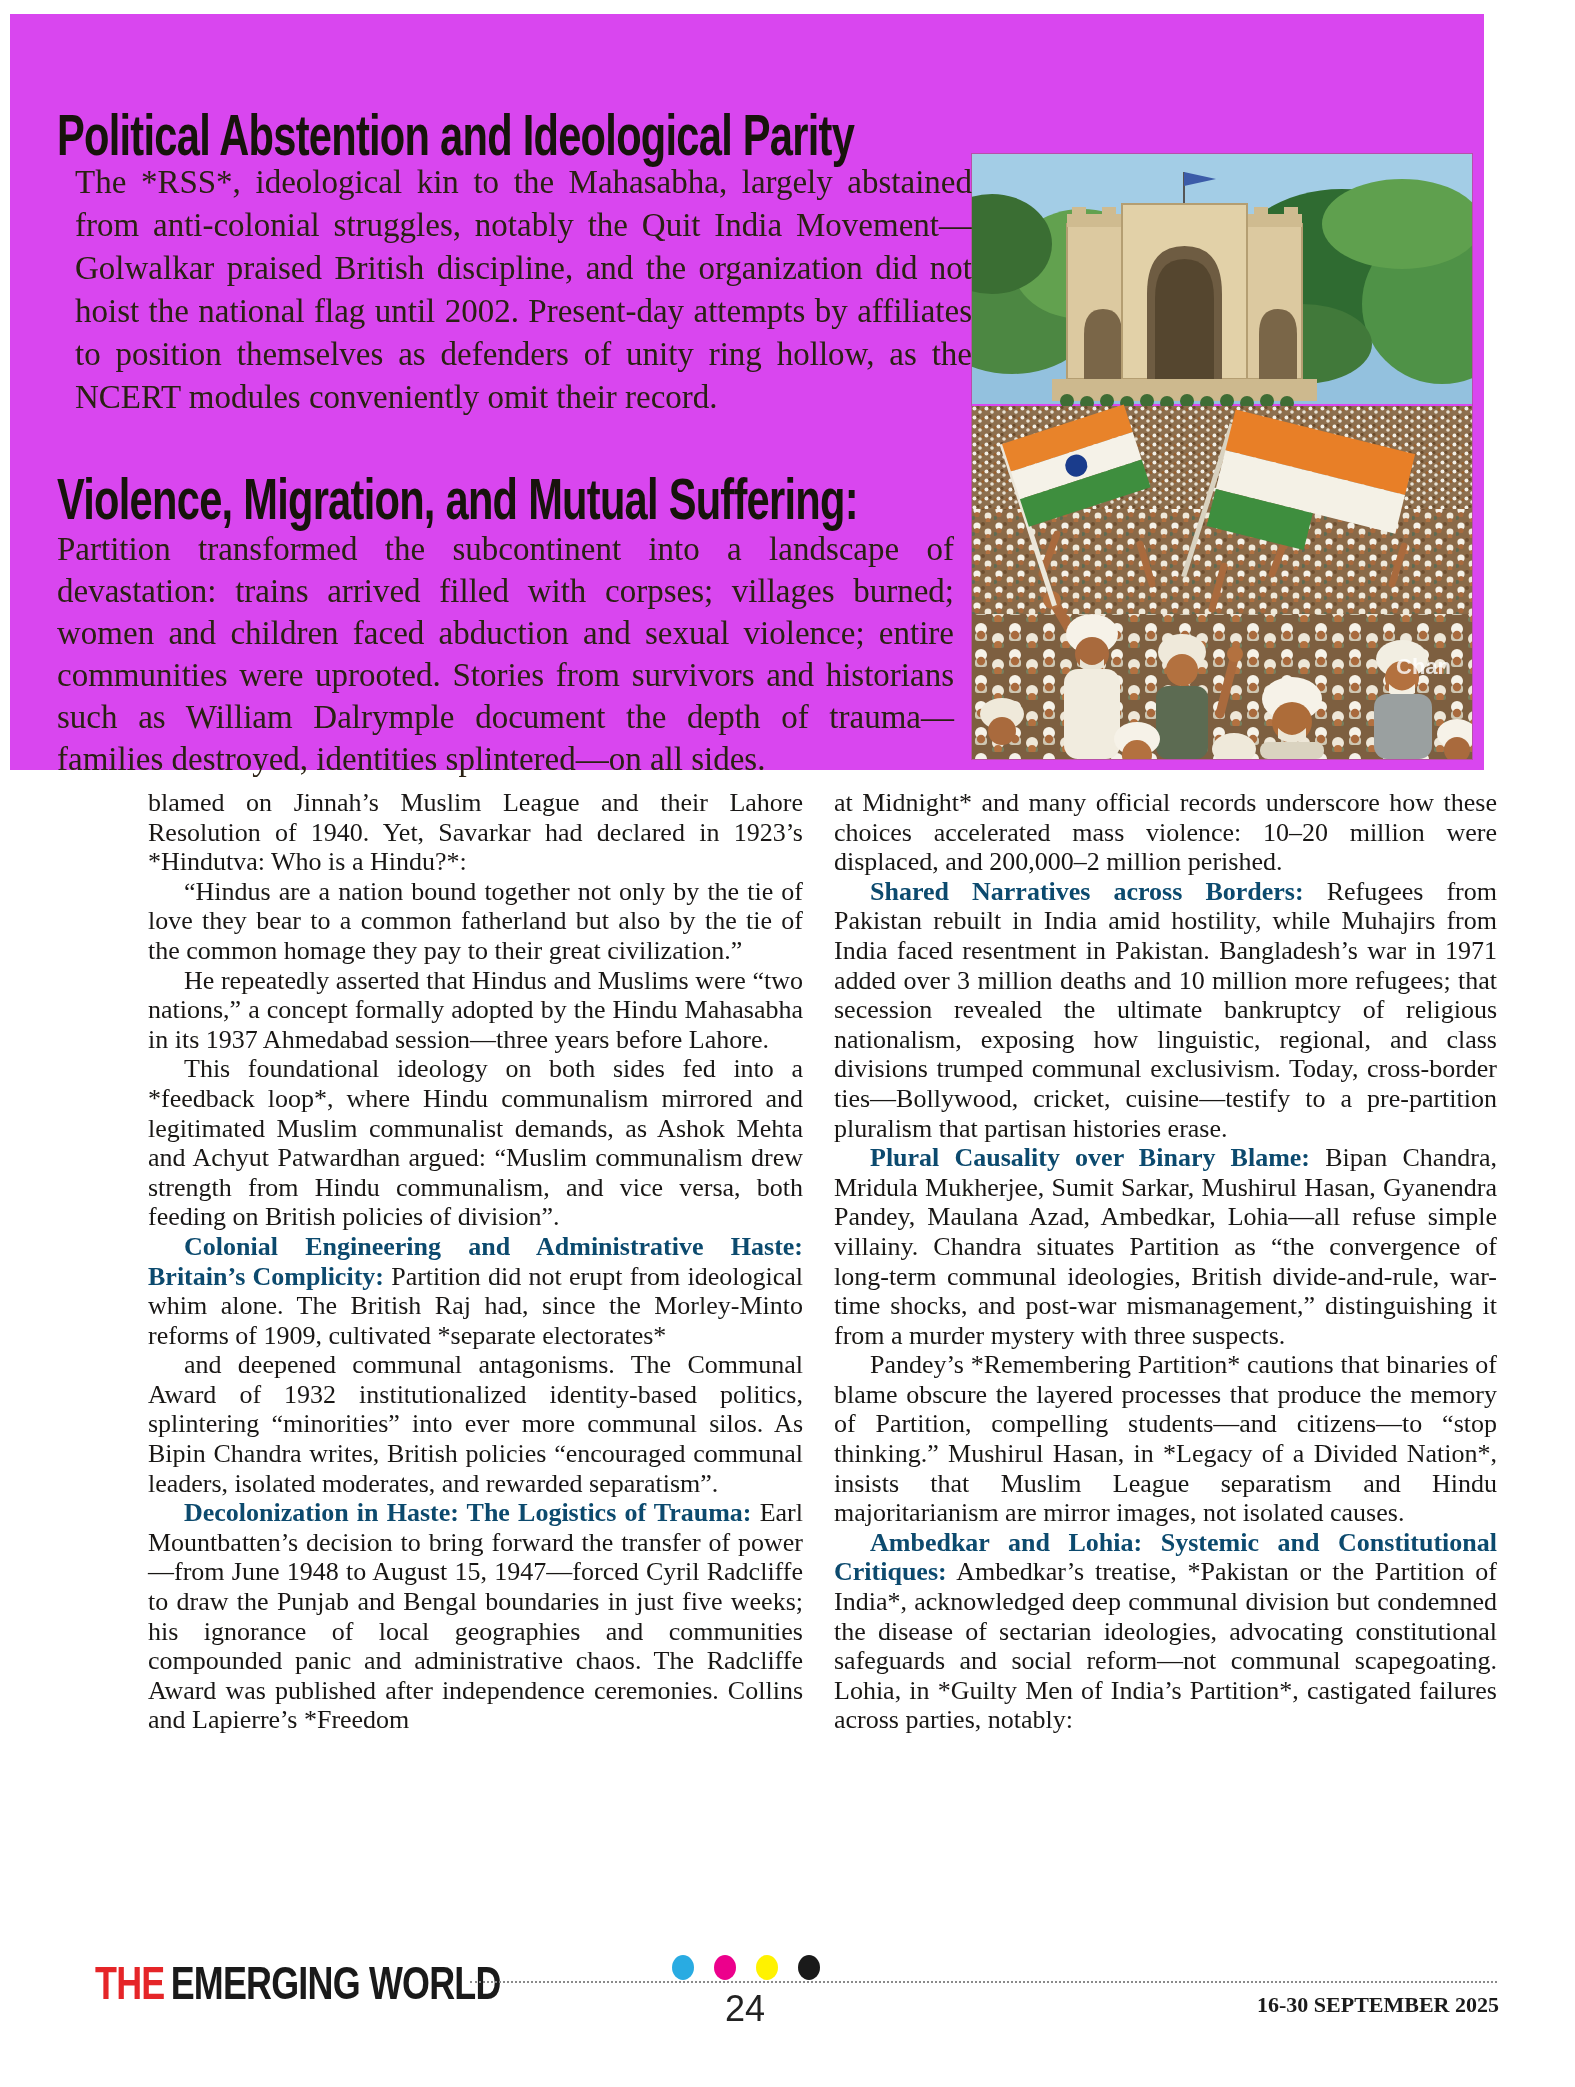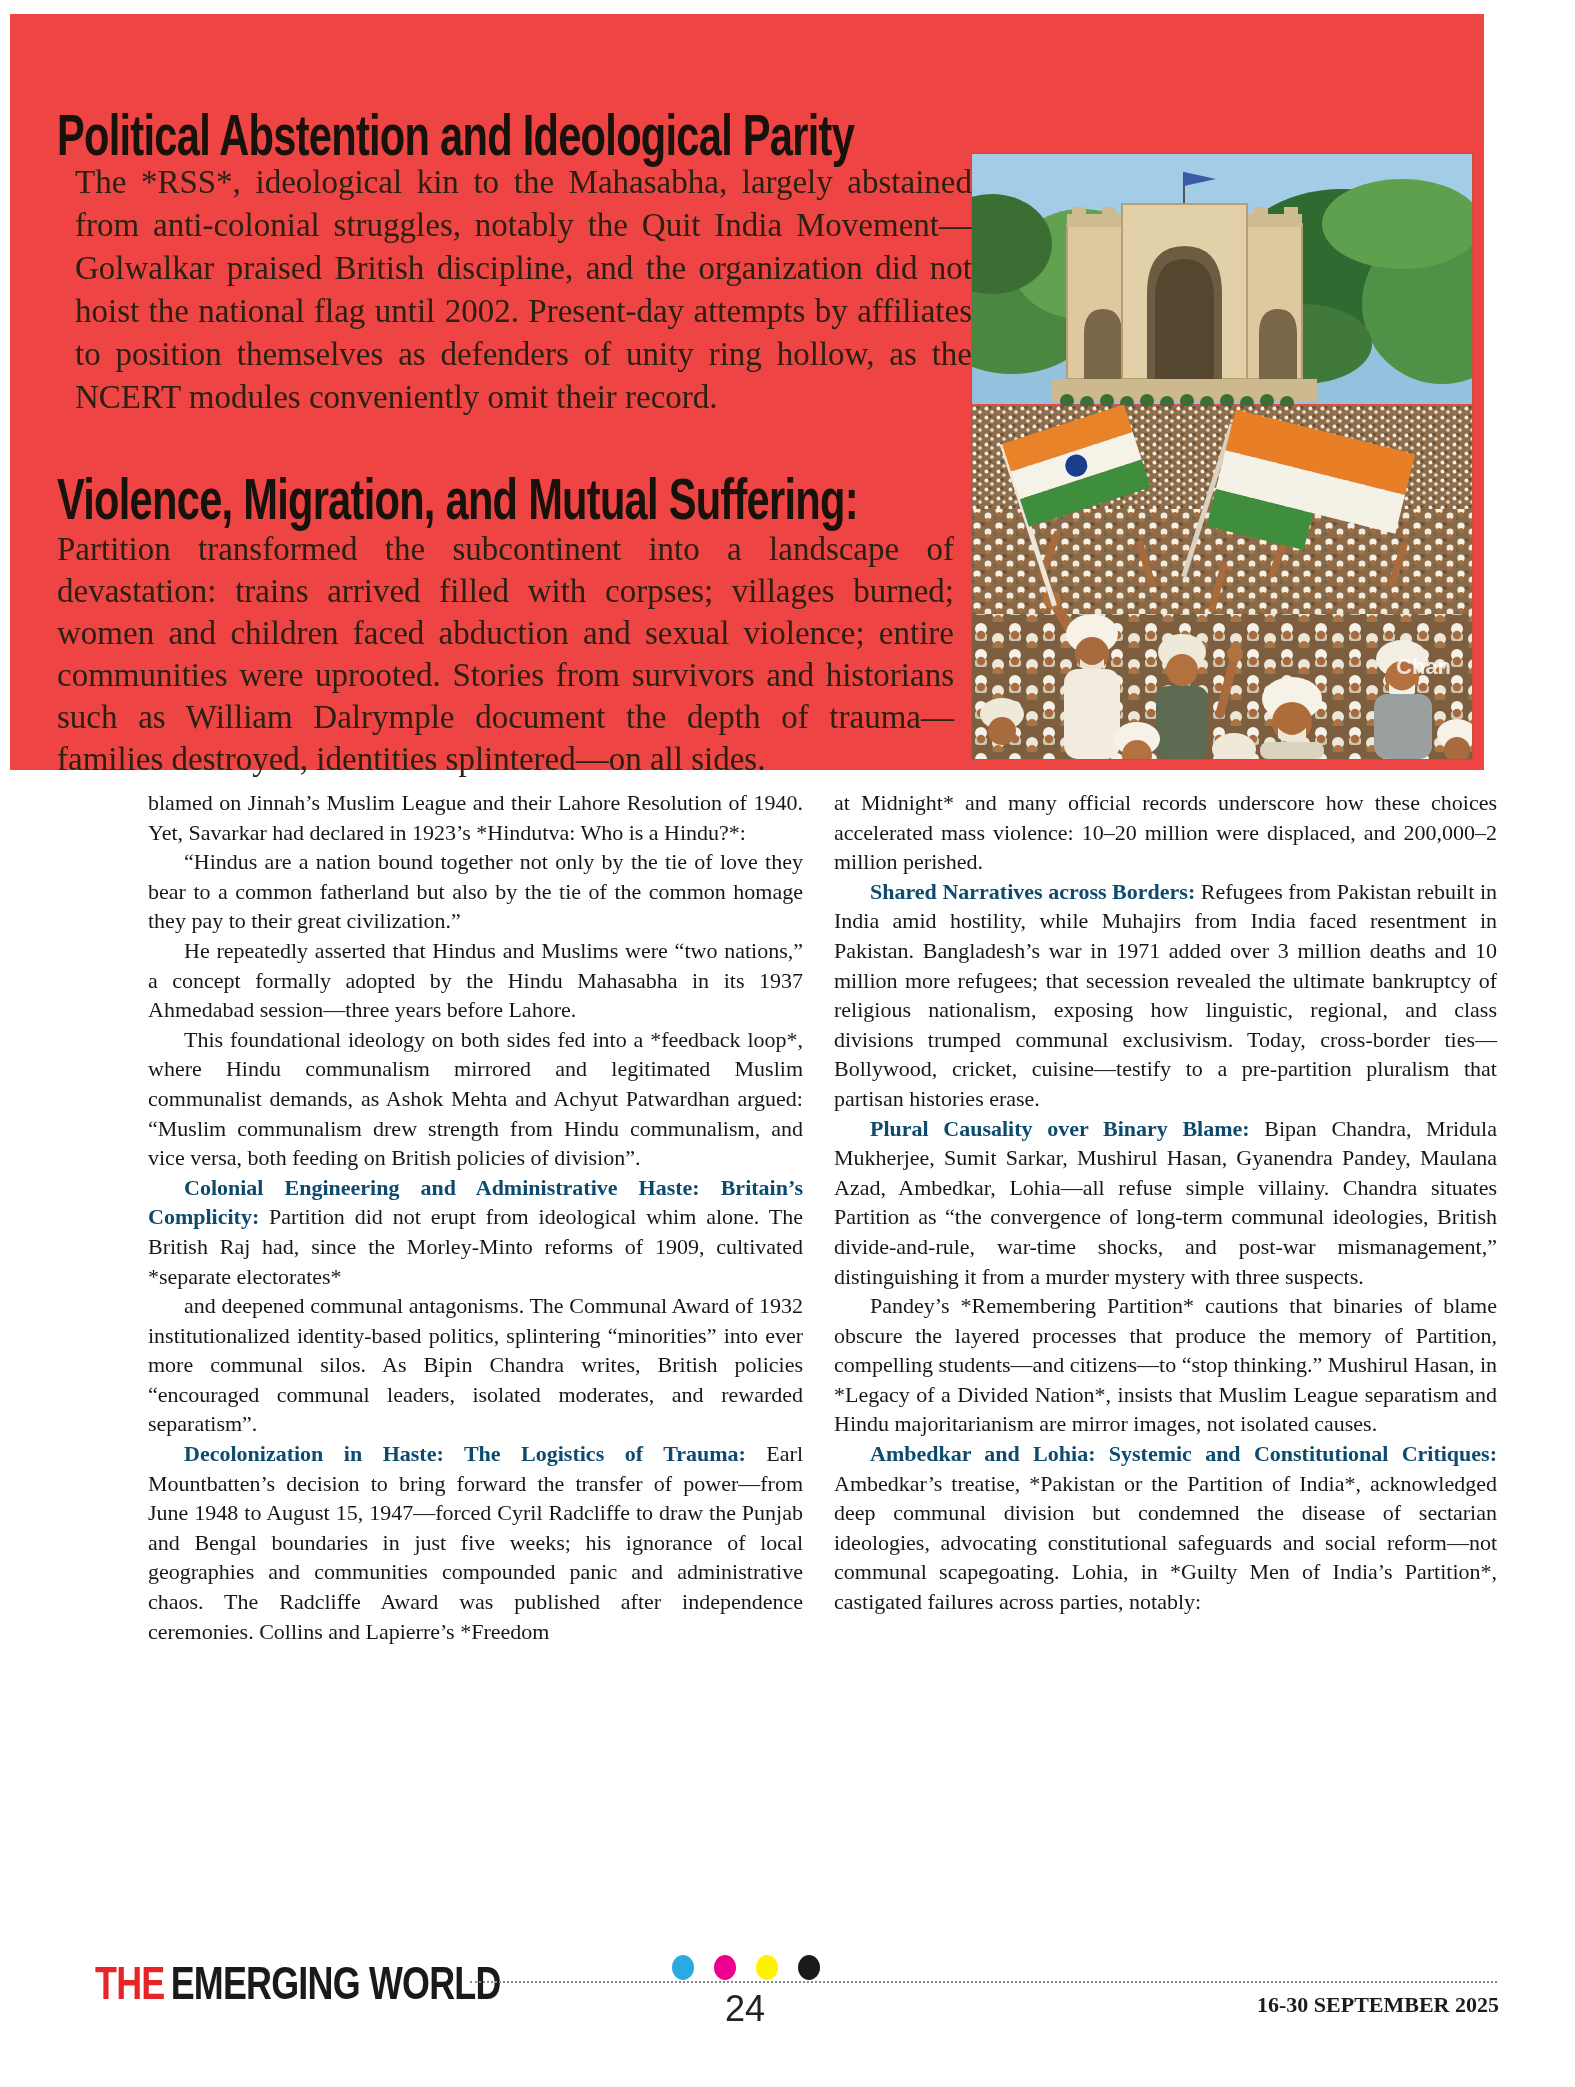--- a/index.html
+++ b/index.html
@@ -1,38 +1,38 @@
 <!DOCTYPE html>
 <html><head>
 <meta charset="utf-8">
 <style>
   html,body{margin:0;padding:0;background:#ffffff;}
   #page{position:relative;width:1575px;height:2087px;background:#fff;overflow:hidden;
         font-family:"Liberation Serif", serif;-webkit-font-smoothing:antialiased;}
 
   
-  .banner{position:absolute;left:10px;top:14px;width:1474px;height:756px;background:#ef4444;}
+  .banner{position:absolute;left:10px;top:14px;width:1474px;height:756px;background:#d946ef;}
   .banner-heading{position:absolute;left:47px;white-space:nowrap;
         font-family:"Liberation Sans", sans-serif;font-weight:900;color:#17130c;
         font-size:57px;letter-spacing:-1px;transform:scaleX(0.73);transform-origin:left top;}
   .banner-para{position:absolute;left:47px;width:897px;margin:0;text-align:justify;
         font-size:33px;line-height:43px;color:#2a2113;}
   #banner-h1{top:88px;}
   #banner-p1{top:147px;margin-left:18px;}
   #banner-h2{top:452px;}
   #banner-p2{top:514px;line-height:42px;}
 
   
   .photo{position:absolute;left:962px;top:116px;width:500px;height:605px;overflow:hidden;
          box-shadow:0 0 0 1px rgba(120,100,40,.35);margin-top:24px;}
   .photo svg{display:block;}
 
   
   .columns{position:absolute;left:148px;top:788px;width:1349px;display:flex;gap:31px;}
-  .col{color:#191715;font-size:22px;line-height:29.6px;text-align:justify;}
+  .col{color:#191715;font-size:26px;line-height:29.6px;text-align:justify;}
   .col-left{width:655px;}
   .col-right{width:663px;}
   .para{margin:0;}
   .para.indent{text-indent:36px;}
   .para strong{font-weight:700;color:#0c4a6e;}
 
   
   .logo{position:absolute;left:95px;top:1956px;white-space:nowrap;
         font-family:"Liberation Sans", sans-serif;font-weight:900;font-size:46px;
         letter-spacing:-1px;transform:scaleX(0.78);transform-origin:left top;color:#1a1a1a;}

